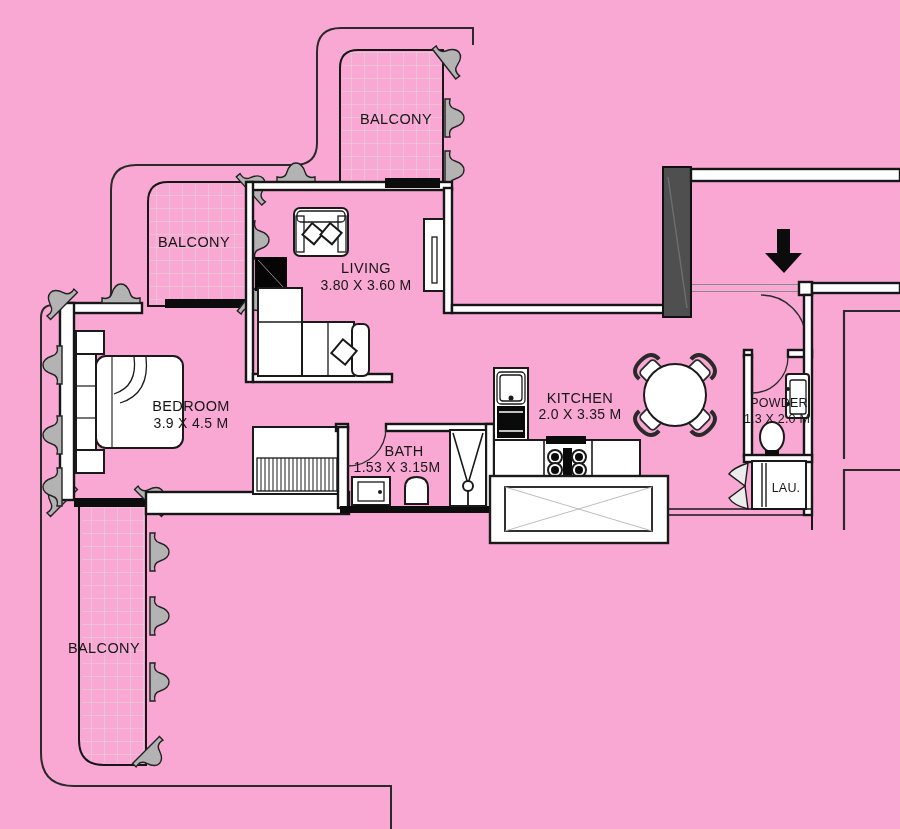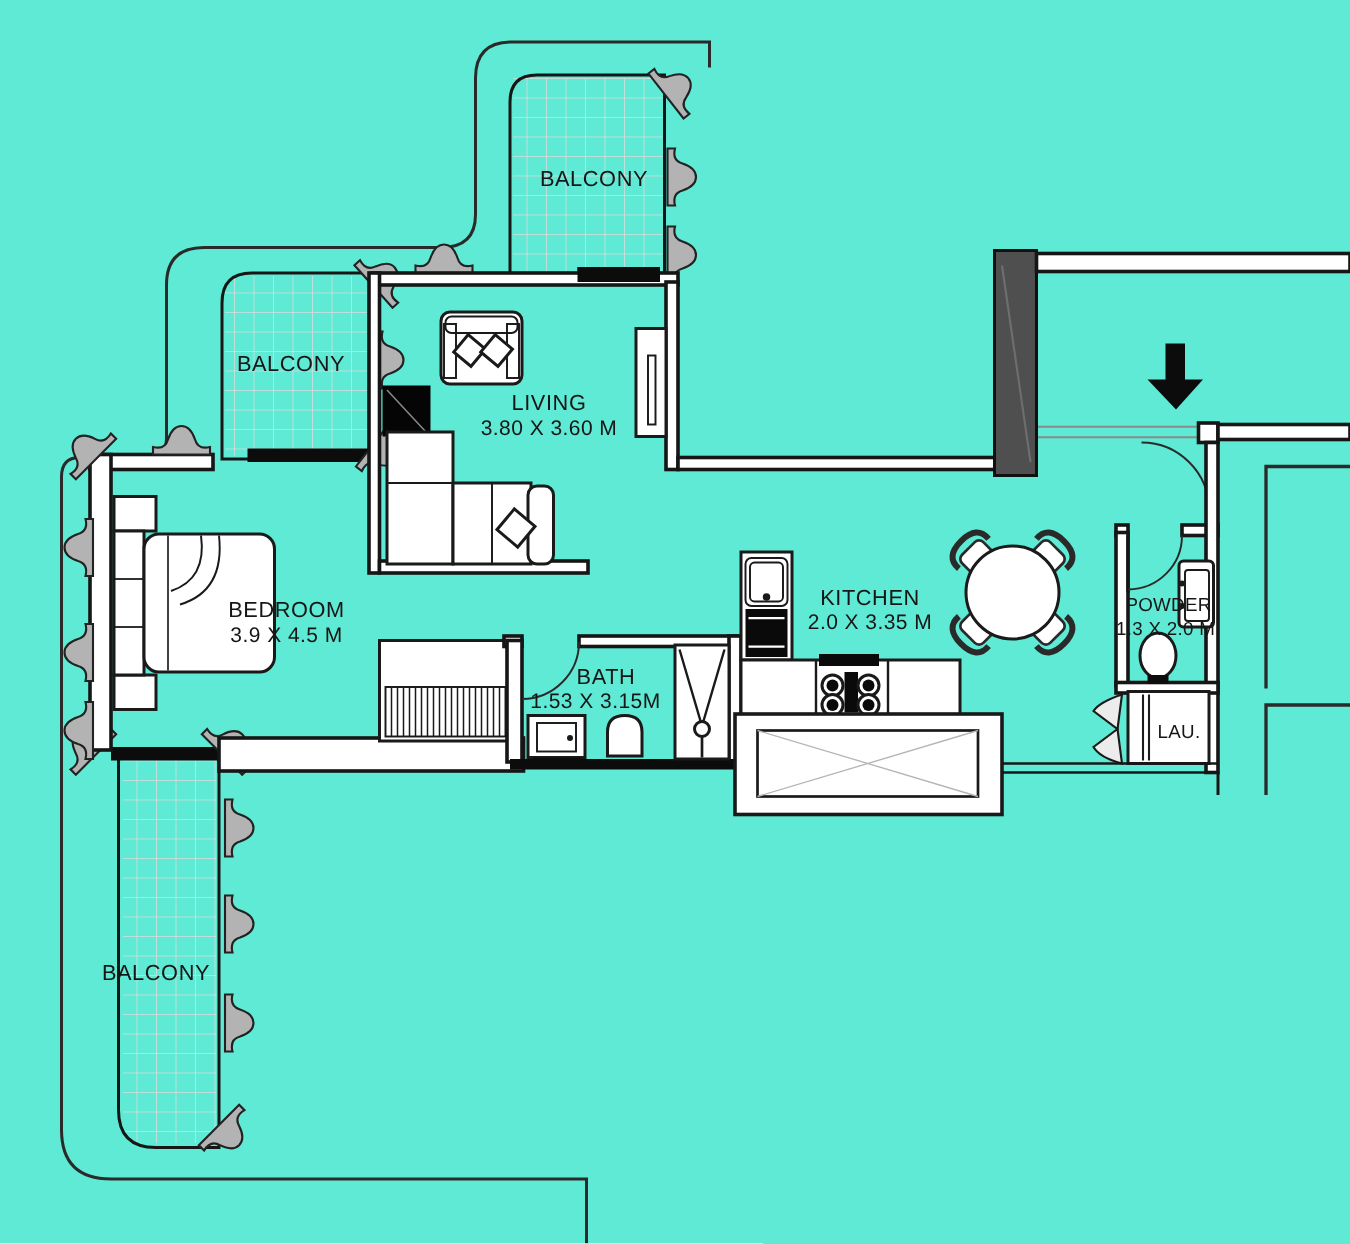--- a/index.html
+++ b/index.html
@@ -1,16 +1,16 @@
 <!DOCTYPE html>
 <html><head>
 <meta charset="utf-8">
 <style>
   html,body{margin:0;padding:0;background:#ffffff;}
-  .plan-wrap{width:900px;height:829px;position:relative;background:#5eead4;overflow:hidden;}
+  .plan-wrap{width:900px;height:829px;position:relative;background:#f9a8d4;overflow:hidden;}
   svg{display:block;}
   text{font-family:"Liberation Sans", sans-serif;fill:#161616;}
   .room-label{font-size:14.5px;letter-spacing:.4px;text-anchor:middle;}
   .room-dim{font-size:14px;letter-spacing:.3px;text-anchor:middle;}
   .small-label{font-size:12.5px;letter-spacing:.2px;text-anchor:middle;}
   .wall{fill:#ffffff;stroke:#161616;stroke-width:2.4;}
   .wall-thin{fill:none;stroke:#161616;stroke-width:2;}
   .rail{fill:#0c0c0c;stroke:none;}
   .furn{fill:#ffffff;stroke:#1a1a1a;stroke-width:2;}
   .furn-thin{fill:none;stroke:#1a1a1a;stroke-width:1.3;}

